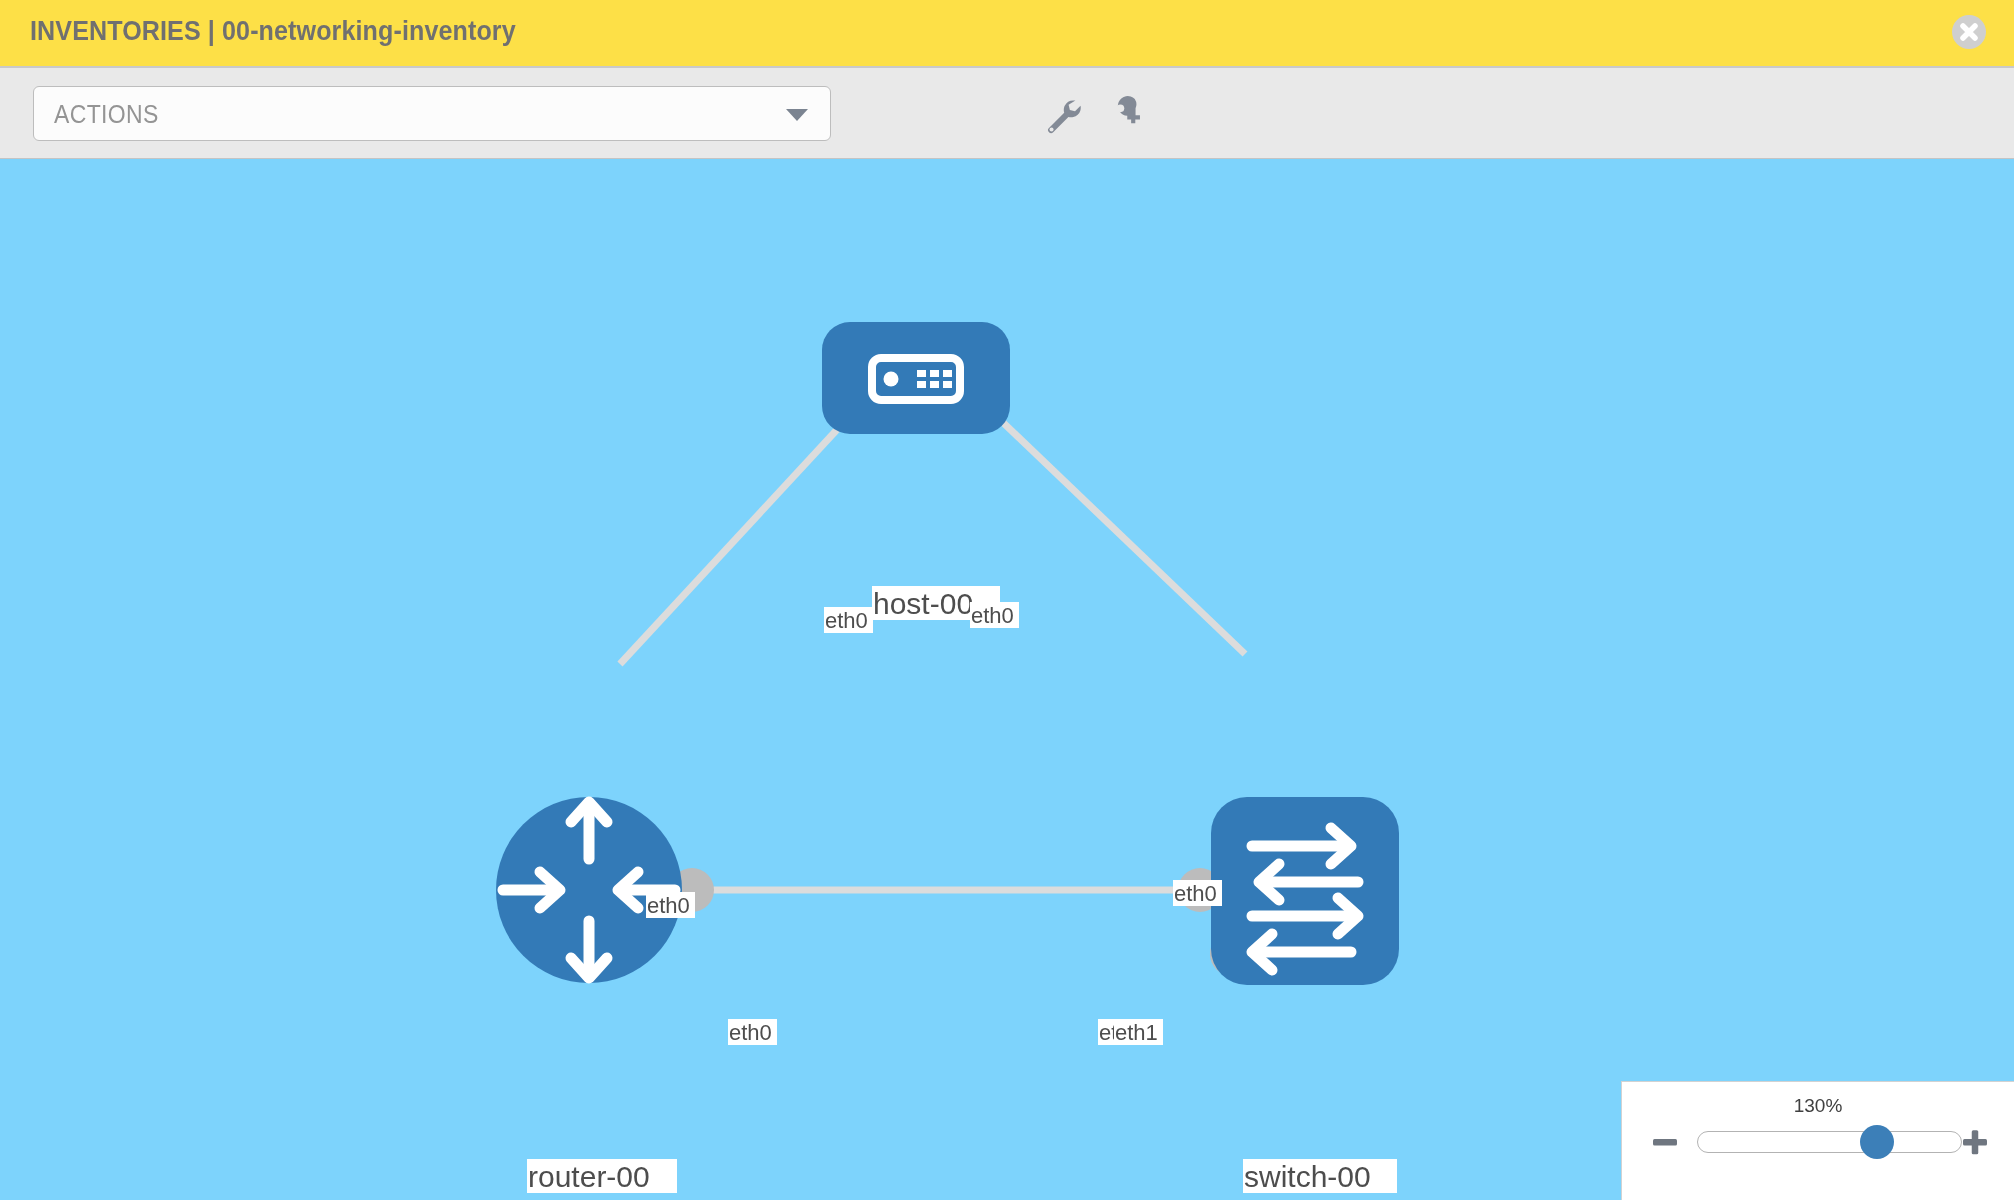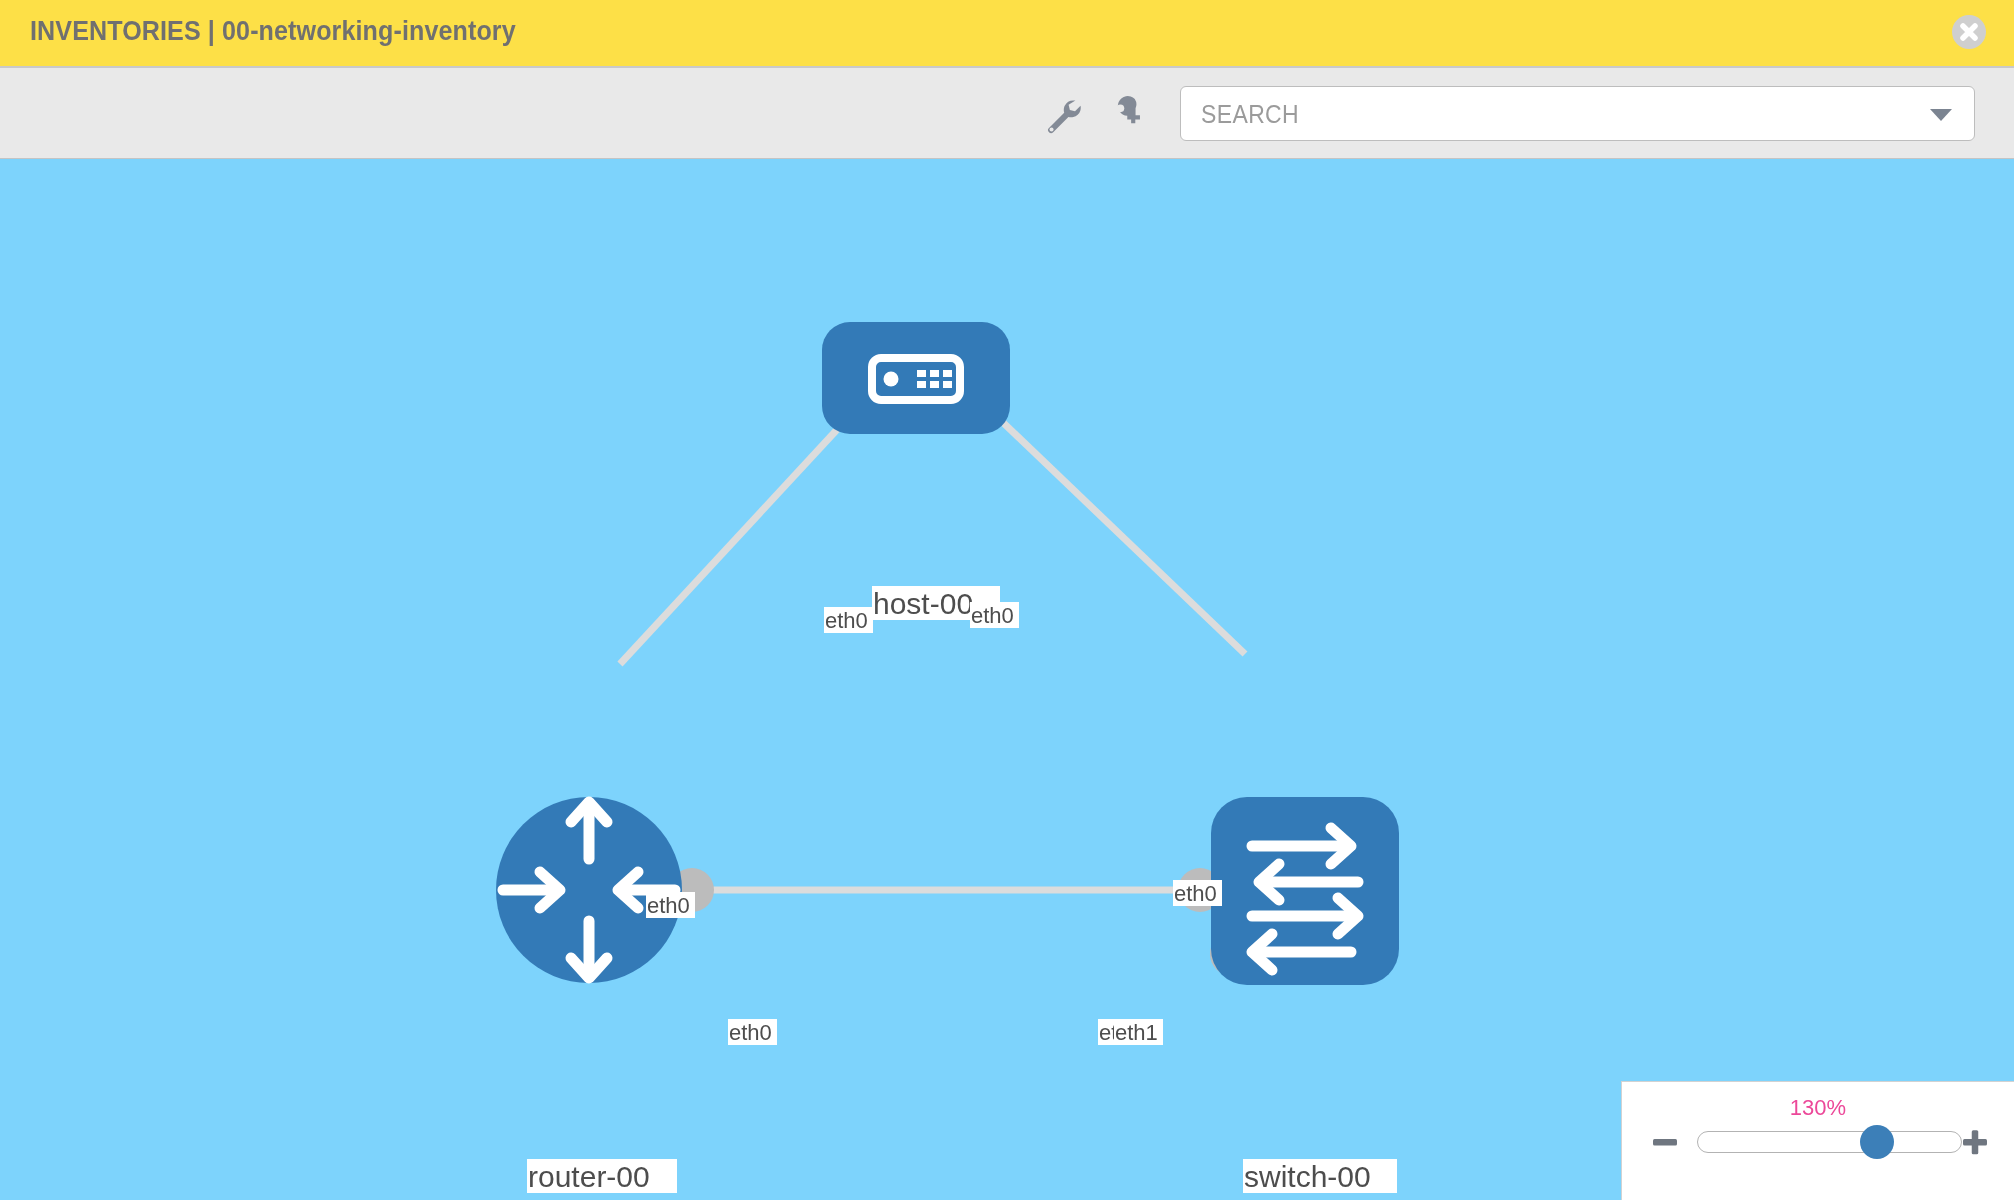--- a/index.html
+++ b/index.html
@@ -170,22 +170,22 @@
     border: 1px solid #d2d2d2;
     border-right: none;
     border-bottom: none;
     box-sizing: border-box;
   }
   .zoom-level {
     position: absolute;
     left: 0; right: 0;
     top: 13px;
     text-align: center;
-    font-size: 22px;
-    color: #ec4899;
+    font-size: 19px;
+    color: #404040;
   }
   .zoom-minus, .zoom-plus {
     position: absolute;
     top: 43px;
     width: 34px;
     height: 34px;
     cursor: pointer;
     color: #6f7680;
   }
   .zoom-minus { left: 26px; }
@@ -222,39 +222,39 @@
   <div class="breadcrumb">INVENTORIES | 00-networking-inventory</div>
   <div class="close-btn">
     <svg width="34" height="34" viewBox="0 0 34 34">
       <path d="M11 11 L23 23 M23 11 L11 23" stroke="#ffffff" stroke-width="5.5" stroke-linecap="round"></path>
     </svg>
   </div>
 </div>
 
 <div class="toolbar">
 
+  <div class="actions-select">
+    <span class="sel-label">ACTIONS</span>
+    <span class="caret"></span>
+  </div>
 
   <div class="icon-btn wrench">
     <svg viewBox="0 0 24 24">
       <path d="M19.3 4.7a5.2 5.2 0 0 0-6.1 6.6L4.9 19.6a1.6 1.6 0 0 0 0 2.3 1.6 1.6 0 0 0 2.3 0l8.3-8.3a5.2 5.2 0 0 0 6.6-6.1l-3 3-2.8-.7-.7-2.8z" fill="currentColor"></path>
       <circle cx="6.3" cy="20.4" r="1.1" fill="#e9e9e9"></circle>
     </svg>
   </div>
 
   <div class="icon-btn key">
     <svg viewBox="0 0 24 24">
       <path d="M9.2 3.2a5.4 5.4 0 1 0 3.6 9.4l1.4 1.4 1.5-1.5 1.5 1.5 1.6-1.6-1.5-1.5 1.8-1.8-1.6-1.6-1.7 1.7-2.7-2.7A5.4 5.4 0 0 0 9.2 3.2z" fill="currentColor" transform="rotate(45 12 12)"></path>
       <circle cx="8.4" cy="8.9" r="2.1" fill="#e9e9e9"></circle>
     </svg>
   </div>
 
-  <div class="search-select">
-    <span class="sel-label">SEARCH</span>
-    <span class="caret"></span>
-  </div>
 </div>
 
 <div class="canvas">
   <svg class="topology-svg" viewBox="0 0 2014 1041">
 
     <g>
       <line class="link-line" x1="895" y1="208" x2="620" y2="505"></line>
     </g>
     <g>
       <line class="link-line" x1="945" y1="208" x2="1245" y2="495"></line>

